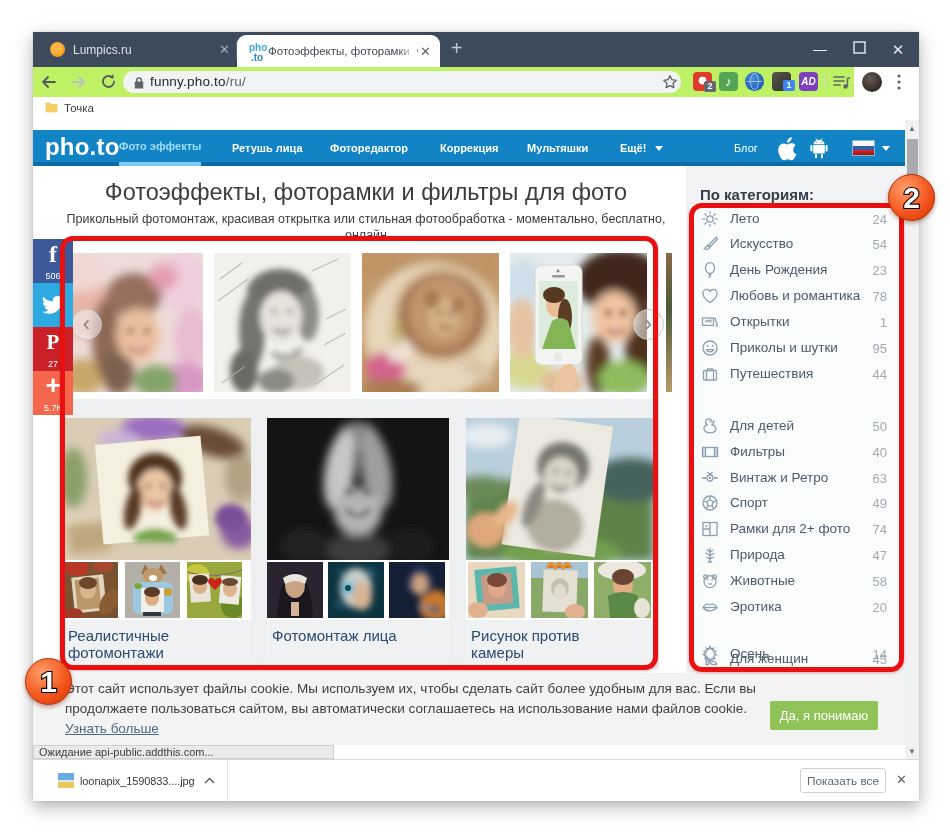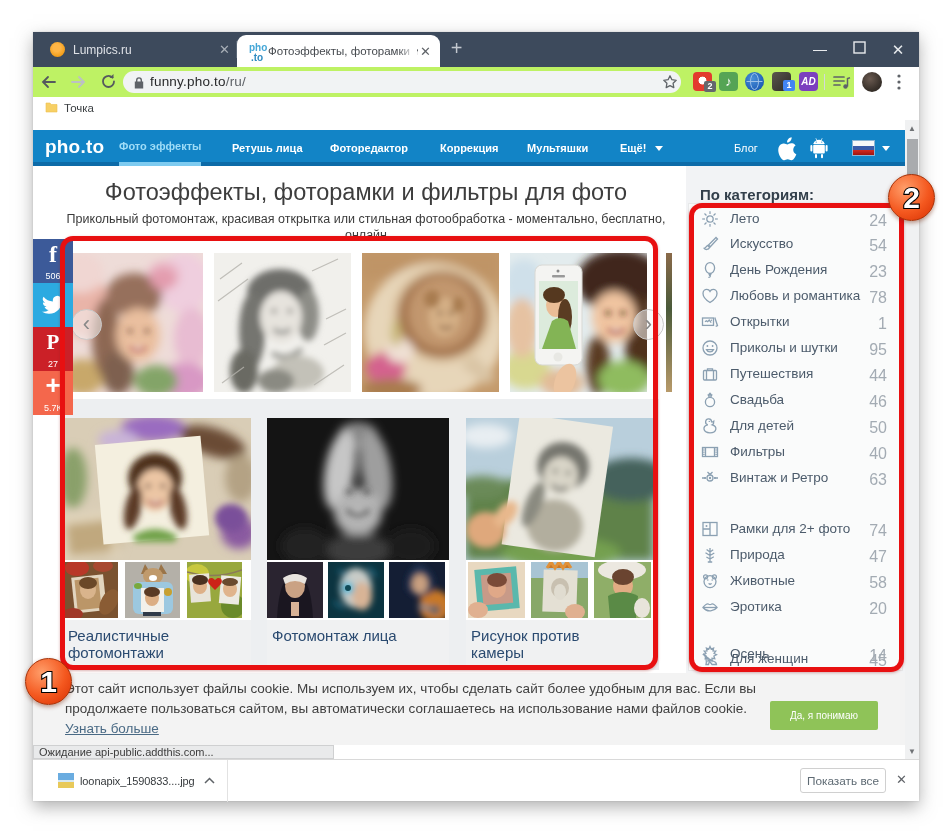--- a/index.html
+++ b/index.html
@@ -16,44 +16,44 @@
 #tab2 .t{left:31px;top:10px;color:#45494e;width:150px;overflow:hidden;font-size:11.5px;white-space:nowrap}
 #tab2 .fade{left:162px;top:7px;width:18px;height:18px;background:linear-gradient(90deg,rgba(255,255,255,0),#fff 85%)}
 #tab2 .x{left:183px;top:9px;color:#5f6368;font-size:13px;line-height:15px}
 #plus{left:414px;top:8px;width:19px;height:19px;color:#c3c8cf;font-size:20px;line-height:17px;text-align:center;font-weight:400}
 .wc{top:7px;height:21px;color:#e8ebee;font-size:14px;text-align:center;line-height:21px}
 #bar{left:0;top:35px;width:821px;height:30px;background:#bef264}
 #url{left:117px;top:7px;font-size:13.5px;color:#28292b;letter-spacing:.2px}
 #bookmarks{left:0;top:65px;width:886px;height:23px;background:#fff}
 #page{left:0;top:88px;width:872px;height:639px;background:#fff;overflow:hidden}
 #navbar{left:0;top:10px;width:872px;height:36px;background:#1284c6;border-bottom:4px solid #0d6ba8}
-#logo{left:12px;top:0;width:100px;height:33px;color:#fff;font-weight:bold;font-size:19px;text-align:left;line-height:33px;letter-spacing:.2px}
+#logo{left:12px;top:0;width:100px;height:33px;color:#fff;font-weight:bold;font-size:24px;text-align:left;line-height:33px;letter-spacing:.2px}
 .nl{top:0;height:36px;line-height:37px;font-size:11px;font-weight:bold;color:#fff}
 #nl1{color:#9edcf7;box-shadow:0 4px 0 #7ecbf0;height:32px;line-height:33px}
 #h1{left:8px;top:59px;width:650px;text-align:center;font-size:23.5px;color:#3d3d3d}
 #sub{left:8px;top:91px;width:650px;text-align:center;font-size:12.5px;color:#3a3a3a;line-height:16px}
 .cimg{top:133px;width:137px;height:139px;overflow:hidden}
 .arrow{top:189px;width:31px;height:31px;border-radius:50%;background:rgba(244,244,244,.55);border:1px solid #c9c9c9;color:#888;font-size:22px;text-align:center;line-height:27px}
 #cardzone{left:29px;top:279px;width:597px;height:271px;background:#edeff1}
 .card{top:19px;height:250px;background:#fff}
 .tbg{position:absolute;left:0;top:202px;width:100%;height:48px;background:#f0f1f2}
 .ct{position:absolute;left:5px;top:210px;font-size:15px;color:#2a4a70;line-height:16.5px}
 .throw{position:absolute;left:0;top:144px;height:56px;width:100%}
 .th{position:absolute;top:0;height:56px;overflow:hidden}
 #sidebar{left:653px;top:46px;width:219px;height:513px;background:#f2f3f5}
 #cath{left:14px;top:20px;font-size:15px;font-weight:bold;color:#333f4b}
 #catpanel{left:2px;top:37px;width:215px;height:468px;background:#fafbfb;border:1px solid #e7e9ea}
 .cat{left:0;height:26px;width:213px}
 .cat .ic{position:absolute;left:12px;top:4px;width:18px;height:18px}
 .cat .lb{position:absolute;left:41px;top:5px;font-size:13.5px;color:#4c5b6b}
-.cat .ct2{position:absolute;right:15px;top:6px;font-size:16px;color:#a3abb3}
+.cat .ct2{position:absolute;right:15px;top:6px;font-size:13px;color:#a3abb3}
 #cookie{left:0;top:553px;width:872px;height:72px;background:#f3f3f3}
 #cookie .txt{position:absolute;left:32px;top:6px;width:705px;font-size:13.5px;color:#3f3f3f;line-height:20px}
 #cookie a{color:#4a6a85}
-#okbtn{left:737px;top:28px;width:108px;height:29px;background:#8fc358;color:#fff;font-size:10px;text-align:center;line-height:29px;border-radius:2px}
+#okbtn{left:737px;top:28px;width:108px;height:29px;background:#8fc358;color:#fff;font-size:13px;text-align:center;line-height:29px;border-radius:2px}
 #status{left:0;top:625px;width:301px;height:14px;background:#e9eaeb;border:1px solid #cfd0d1;font-size:11px;color:#3c3c3c;line-height:12px;padding-left:5px}
 #sbar{left:872px;top:88px;width:14px;height:639px;background:#f0f1f2}
 #sthumb{left:873.5px;top:107px;width:11px;height:60px;background:#a9abae}
 .sarr{left:875px;width:8px;height:8px;color:#6f7275;font-size:8px;line-height:8px}
 #dlbar{left:0;top:727px;width:886px;height:42px;background:#fff;border-top:1px solid #d9d9d9}
 #showall{left:767px;top:8px;width:86px;height:25px;border:1px solid #d0d0d0;border-radius:3px;font-size:11.8px;color:#5e6a73;text-align:center;line-height:24px;background:#fff}
 .soc{left:0;width:40px;height:44px;color:#fff;text-align:center}
 .soc .n{position:absolute;bottom:2px;width:100%;font-size:9px;color:#fff}
 .redrect{border:5px solid #e81011;border-radius:13px;background:transparent;box-shadow:0 1px 3px rgba(150,30,30,.35)}
 .badge{width:47px;height:47px;border-radius:50%;background:radial-gradient(circle at 35% 30%,#ff9e6a,#f4581f 55%,#e03c0b 85%,#c83305 100%);border:1px solid #a52f05;color:#fff;font-size:30px;font-weight:bold;text-align:center;line-height:45px;-webkit-text-stroke:2.2px #000;paint-order:stroke fill;box-shadow:0 2px 4px rgba(120,40,10,.45)}
@@ -520,28 +520,20 @@
             <div class="ct2">95</div>
           </div>
           <div class="cat abs" style="top: 156.9px;">
             <div class="ic"><svg width="18" height="18" viewBox="0 0 18 18">
                 <rect x="2.5" y="5.5" width="13" height="9.5" rx="1" stroke="#8ba0b2" fill="none" stroke-width="1.3"></rect>
                 <path d="M6.5 5.5V3.8h5v1.7M5.5 5.5v9.5M12.5 5.5v9.5" stroke="#8ba0b2" fill="none" stroke-width="1.3"></path>
               </svg></div>
             <div class="lb">Путешествия</div>
             <div class="ct2">44</div>
           </div>
-          <div class="cat abs" style="top: 182.8px;">
-            <div class="ic"><svg width="18" height="18" viewBox="0 0 18 18">
-                <circle cx="9" cy="11" r="4.6" stroke="#8ba0b2" fill="none" stroke-width="1.3"></circle>
-                <path d="M7.3 4.2h3.4L9.6 6.4H8.4zM7.3 4.2L9 2.2l1.7 2" stroke="#8ba0b2" fill="none" stroke-width="1.3"></path>
-              </svg></div>
-            <div class="lb">Свадьба</div>
-            <div class="ct2">46</div>
-          </div>
           <div class="cat abs" style="top: 208.7px;">
             <div class="ic"><svg width="18" height="18" viewBox="0 0 18 18">
                 <path d="M6.8 7.8a3 3 0 113.8-2.9c1 .3 1.6-.2 2.2-.8.2 2-.6 3.2-1.6 3.7 2.5.7 4 2.6 3.6 4.6-.5 2.4-3.2 3.4-5.8 3.4-2.7 0-5.6-1.2-6-3.6-.3-2 1.2-3.8 3.8-4.4z" stroke="#8ba0b2" fill="none" stroke-width="1.3"></path>
                 <circle cx="8.3" cy="4.4" r=".7" fill="#8ba0b2"></circle>
               </svg></div>
             <div class="lb">Для детей</div>
             <div class="ct2">50</div>
           </div>
           <div class="cat abs" style="top: 234.6px;">
             <div class="ic"><svg width="18" height="18" viewBox="0 0 18 18">
@@ -565,20 +557,29 @@
             <div class="ic"><svg width="18" height="18" viewBox="0 0 18 18">
                 <circle cx="9" cy="9" r="3" stroke="#8ba0b2" fill="none" stroke-width="1.3"></circle>
                 <circle cx="9" cy="9" r="1.2" fill="#8ba0b2"></circle>
                 <path d="M1 9h4M13 9h4M9 5.5L6.5 3M9 5.5L11.5 3" stroke="#8ba0b2" fill="none" stroke-width="1.3"></path>
                 <circle cx="4" cy="9" r="1" fill="#8ba0b2"></circle>
                 <circle cx="14" cy="9" r="1" fill="#8ba0b2"></circle>
               </svg></div>
             <div class="lb">Винтаж и Ретро</div>
             <div class="ct2">63</div>
           </div>
+          <div class="cat abs" style="top: 286.4px;">
+            <div class="ic"><svg width="18" height="18" viewBox="0 0 18 18">
+                <circle cx="9" cy="9" r="7" stroke="#8ba0b2" fill="none" stroke-width="1.3"></circle>
+                <path d="M9 5.6L5.8 8l1.2 3.8h4L12.2 8z" stroke="#8ba0b2" fill="none" stroke-width="1.3"></path>
+                <path d="M9 2v3.6M5.8 8L2.5 6.8M12.2 8l3.3-1.2M7 11.8l-2 3M11 11.8l2 3" stroke="#8ba0b2" fill="none" stroke-width="1.3"></path>
+              </svg></div>
+            <div class="lb">Спорт</div>
+            <div class="ct2">49</div>
+          </div>
           <div class="cat abs" style="top: 312.3px; padding-left: 32px;">
             <div class="ic"><svg width="18" height="18" viewBox="0 0 18 18">
                 <rect x="2" y="2.5" width="14" height="13" stroke="#8ba0b2" fill="none" stroke-width="1.3"></rect>
                 <path d="M9 2.5v13M2 9h7" stroke="#8ba0b2" fill="none" stroke-width="1.3"></path>
                 <circle cx="5.5" cy="6" r="1" fill="#8ba0b2"></circle>
               </svg></div>
             <div class="lb">Рамки для 2+ фото</div>
             <div class="ct2">74</div>
           </div>
           <div class="cat abs" style="top: 338.2px;">

